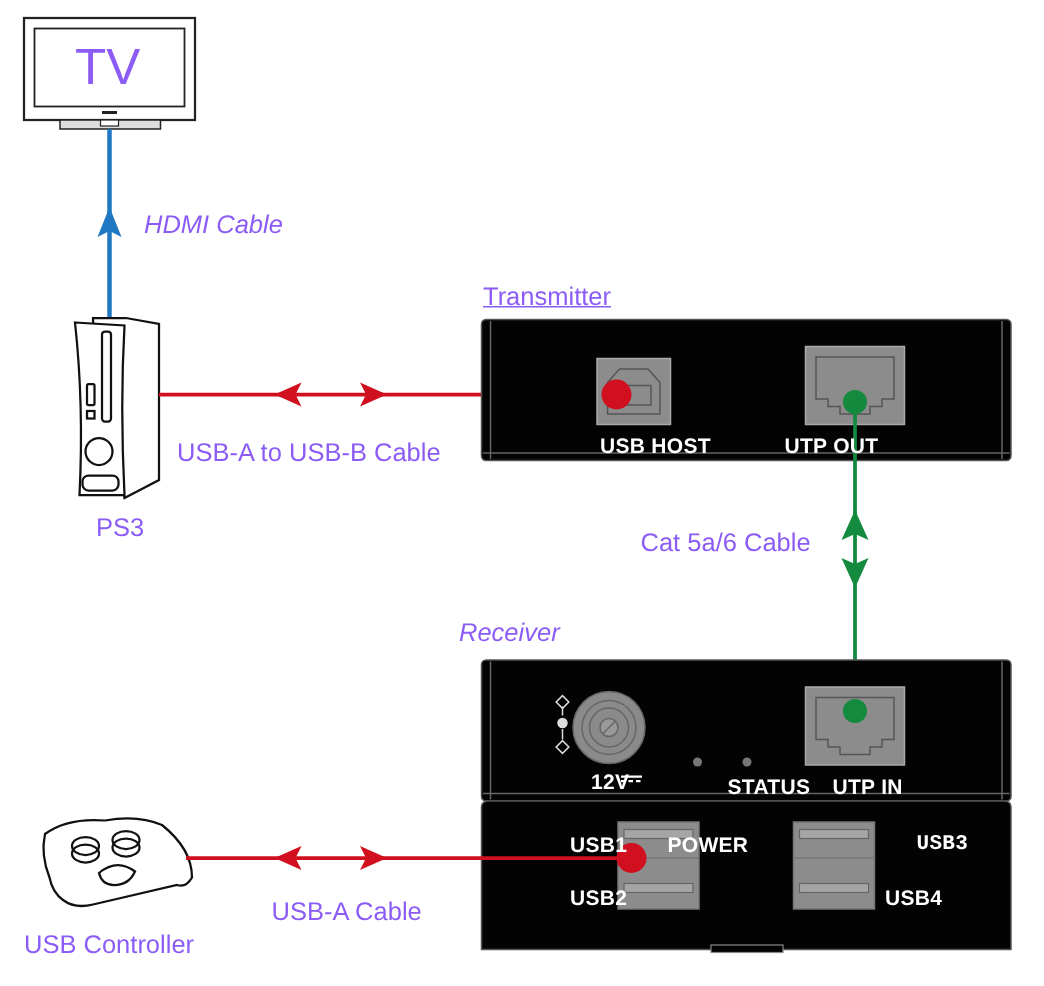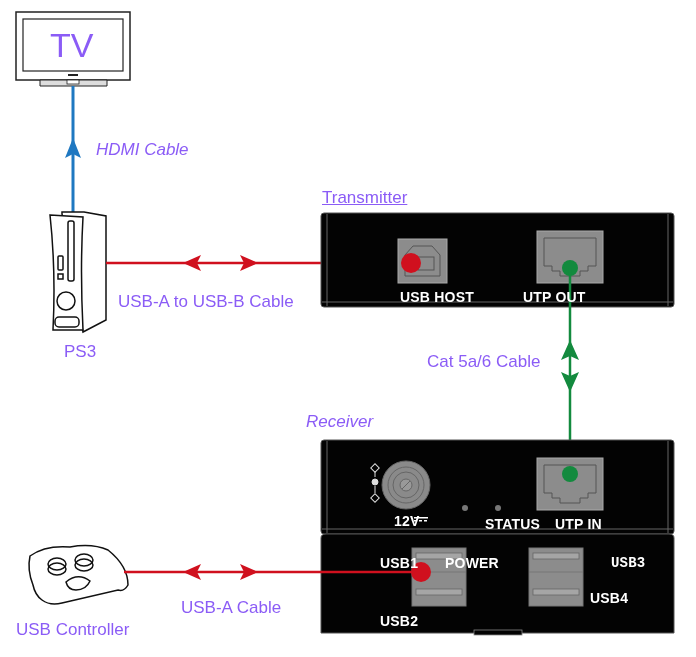--- a/index.html
+++ b/index.html
@@ -149,17 +149,17 @@
 <div class="lbl" style="left:322px;top:188px;text-decoration:underline;">Transmitter</div>
 <div class="small" style="left:400px;top:289px;">USB HOST</div>
 <div class="small" style="left:523px;top:289px;">UTP OUT</div>
 <div class="lbl" style="left:427px;top:352px;">Cat 5a/6 Cable</div>
 <div class="lbl" style="left:306px;top:412px;font-style:italic;">Receiver</div>
 <div class="small" style="left:394px;top:513px;">12V</div>
 <div class="small" style="left:445px;top:516px;margin-top:39px;">POWER</div>
 <div class="small" style="left:485px;top:516px;">STATUS</div>
 <div class="small" style="left:555px;top:516px;">UTP IN</div>
 <div class="small" style="left:380px;top:555px;">USB1</div>
-<div class="small" style="left:380px;top:590px;margin-top:23px;">USB2</div>
+<div class="small" style="left:380px;top:590px;">USB2</div>
 <div class="small" style="left:611px;top:555px;font-family:Liberation Mono, monospace;">USB3</div>
 <div class="small" style="left:590px;top:590px;">USB4</div>
 <div class="lbl" style="left:181px;top:559px;margin-top:39px;">USB-A Cable</div>
 <div class="lbl" style="left:16px;top:620px;">USB Controller</div>
 
 </body></html>

